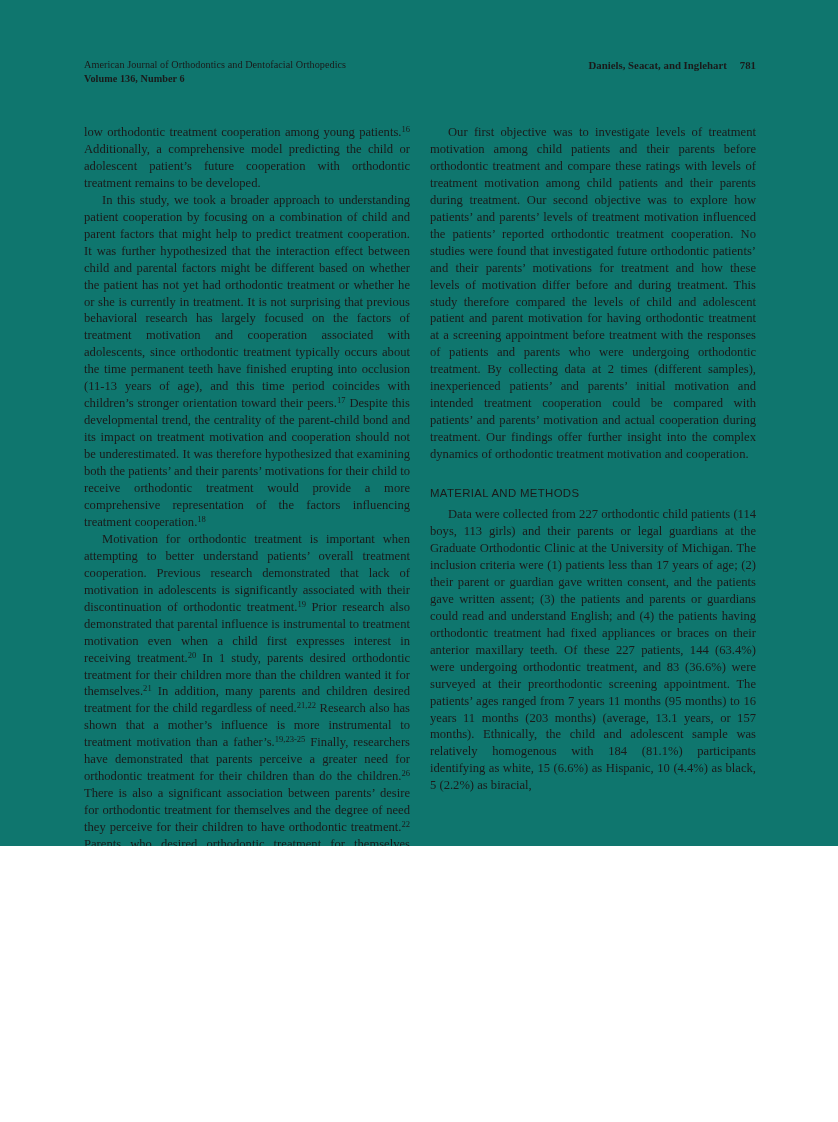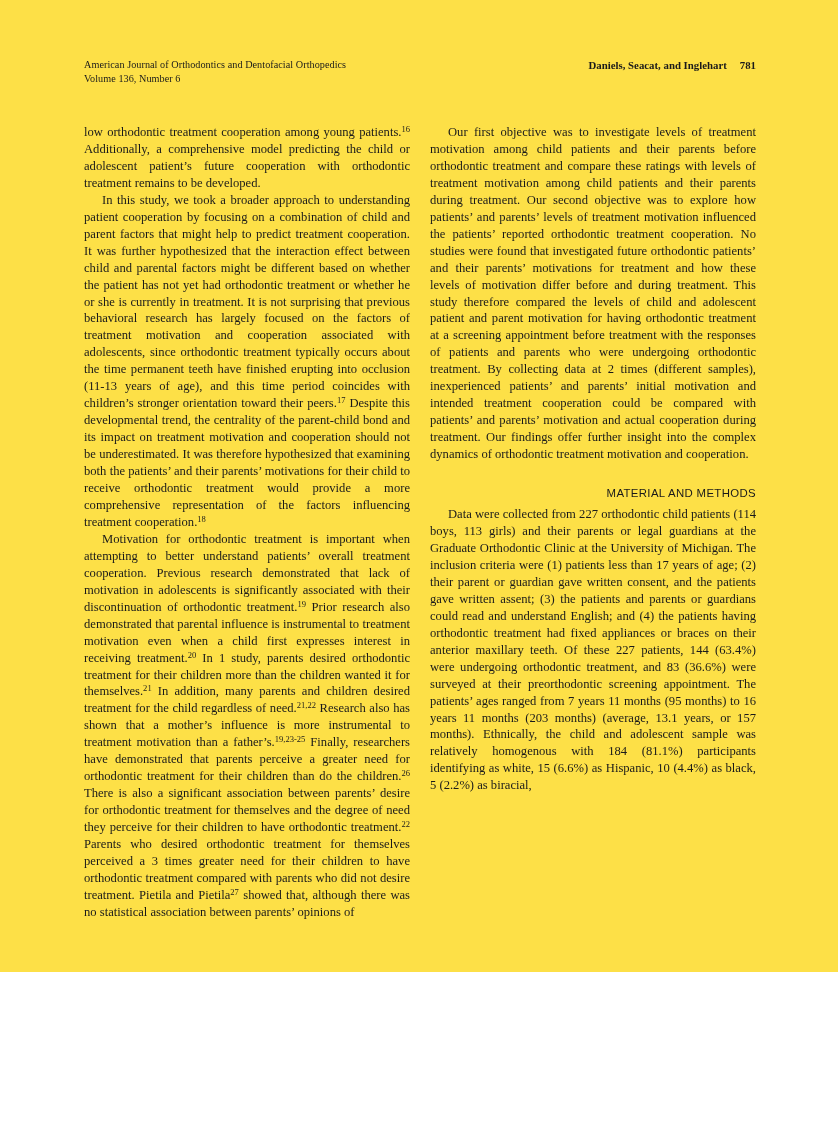--- a/index.html
+++ b/index.html
@@ -4,22 +4,22 @@
 <title>Journal Page</title>
 <style>
   html, body {
     margin: 0;
     padding: 0;
     background: #ffffff;
   }
   .page {
     position: relative;
     width: 838px;
-    height: 972px;
-    background: #fde047;
+    height: 846px;
+    background: #0f766e;
     overflow: hidden;
     font-family: "Liberation Serif", "DejaVu Serif", serif;
     color: #1a1a1a;
     box-sizing: border-box;
   }
 
   
   .running-head {
     position: absolute;
     left: 84px;
@@ -31,20 +31,21 @@
     position: absolute;
     left: 0;
     top: 0;
     font-size: 10.2px;
     line-height: 14px;
     letter-spacing: 0.05px;
     white-space: nowrap;
   }
   .rh-left .rh-line2 {
     display: block;
+    font-weight: bold;
   }
   .rh-right {
     position: absolute;
     right: 0;
     top: 0;
     font-size: 10.8px;
     line-height: 14px;
     font-weight: bold;
     white-space: nowrap;
   }
@@ -84,21 +85,20 @@
   }
   h2.section-head {
     margin: 0;
     font-family: "Liberation Sans", "DejaVu Sans", sans-serif;
     font-size: 11.4px;
     line-height: 16px;
     font-weight: normal;
     letter-spacing: 0.35px;
     text-transform: uppercase;
     color: #1a1a1a;
-    text-align: right;
   }
   .gap-before-head {
     height: 22px;
   }
   .gap-after-head {
     height: 5px;
   }
 </style>
 </head>
 <body>

